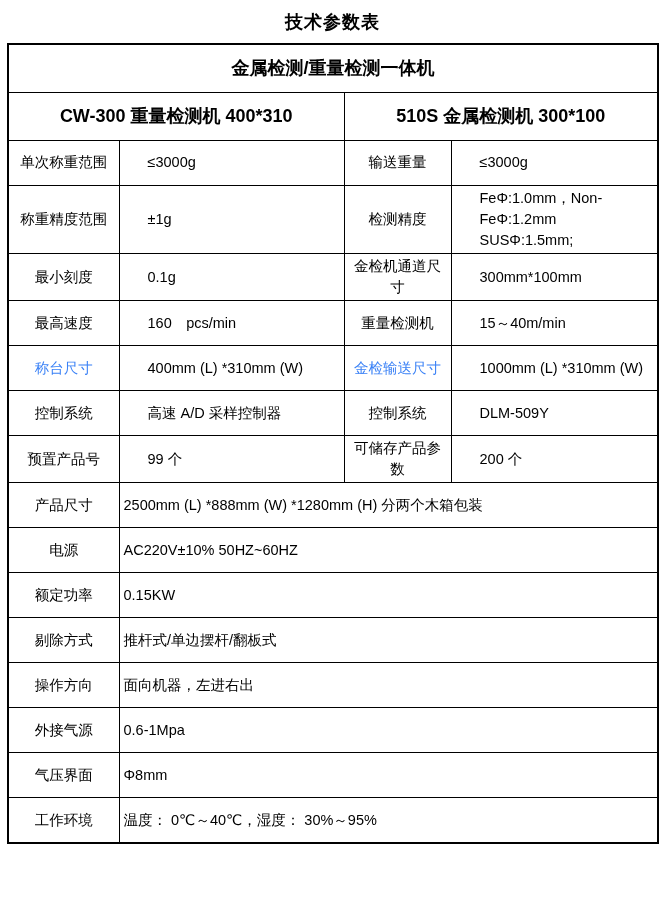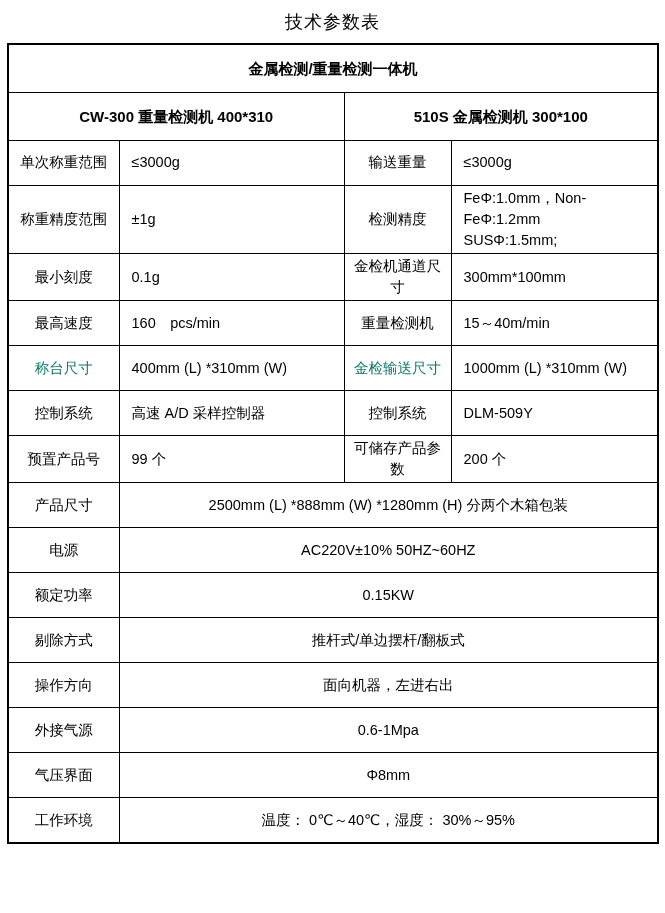--- a/index.html
+++ b/index.html
@@ -3,42 +3,42 @@
 <meta charset="utf-8">
 <style>
   html,body { margin:0; padding:0; background:#ffffff; }
   body {
     width:665px; height:913px; overflow:hidden;
     font-family:"Liberation Sans","DejaVu Sans",sans-serif;
     color:#000;
     -webkit-font-smoothing:antialiased;
   }
   .page-title {
-    text-align:center; font-size:18px; font-weight:normal;
+    text-align:center; font-size:18px; font-weight:bold;
     padding:10px 0 9px 0; letter-spacing:1px;
   }
   table.spec {
     border-collapse:collapse; table-layout:fixed;
     width:650px; margin-left:7px;
     border:2px solid #000;
   }
   td {
     border:1px solid #000;
     font-size:14.5px; line-height:1.45;
     vertical-align:middle;
     padding:2px 4px;
     overflow:hidden;
   }
-  tr.hdr td { font-weight:bold; text-align:center; height:43px; font-size:15px; }
+  tr.hdr td { font-weight:bold; text-align:center; height:43px; font-size:18px; }
   tr.std td { height:40px; }
   tr.tall td { height:53px;margin-top:45px; }
   td.lbl { text-align:center; }
-  td.val { text-align:left; padding-left:12px; white-space:pre-line; }
-  td.val-center { text-align:center; white-space:pre-line; }
-  .red  { color:#0f766e; }
+  td.val { text-align:left; padding-left:28px; white-space:pre-line; }
+  td.val-center { white-space:pre-line; }
+  .red  { color:#3b82f6; }
   .bold { font-weight:normal; }
 </style>
 </head>
 <body>
 
 <div class="page-title">技术参数表</div>
 
 <table class="spec">
   <colgroup>
     <col style="width:111px">

